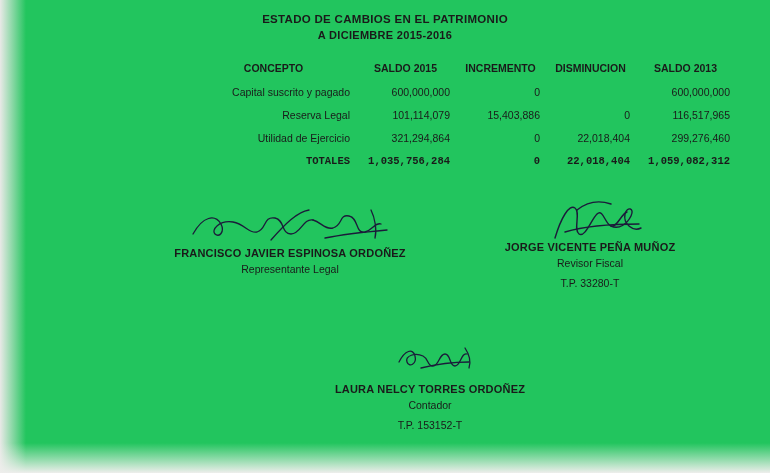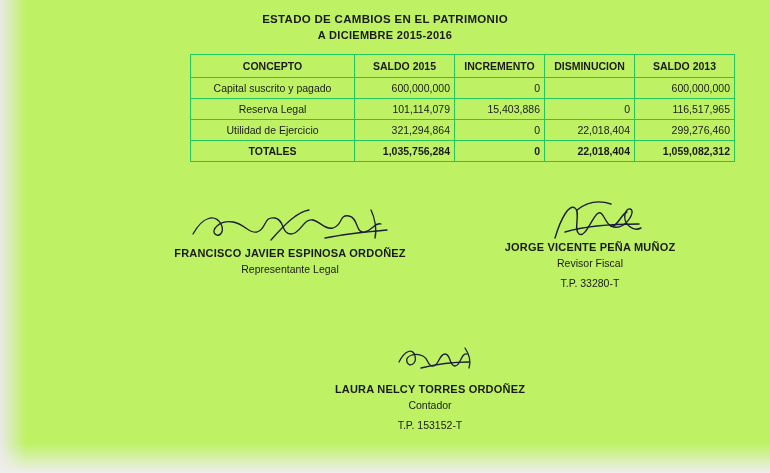--- a/index.html
+++ b/index.html
@@ -12,21 +12,21 @@
     background: #ffffff;
     font-family: "Liberation Sans", sans-serif;
     color: #1a1a1a;
     position: relative;
     overflow: hidden;
   }
   .page {
     position: relative;
     width: 770px;
     height: 473px;
-    background: #bef264;
+    background: #22c55e;
   }
   
   .scan-shade-left {
     position: absolute;
     left: 0; top: 0;
     width: 26px; height: 473px;
     background: linear-gradient(to right, #e9e9e7, rgba(255,255,255,0));
     pointer-events: none;
   }
   .scan-shade-bottom {
@@ -59,43 +59,44 @@
     width: 512px;
   }
   table.equity {
     border-collapse: collapse;
     width: 512px;
     font-size: 10.5px;
     table-layout: fixed;
   }
   table.equity th,
   table.equity td {
-    border: 1px solid #22c55e;
+    border: 3px solid #22c55e;
     padding: 2px 4px;
     height: 16px;
     white-space: nowrap;
     overflow: hidden;
     margin-top: 11px;
   }
   table.equity thead th {
     text-align: center;
     font-weight: bold;
     font-size: 10.5px;
     height: 18px;
   }
   td.concept {
-    text-align: center;
+    text-align: right;
     font-size: 10.5px;
   }
   td.num {
     text-align: right;
     font-size: 10.5px;
   }
   tr.totals td {
     font-weight: bold;
+    font-family: Liberation Mono, monospace;
   }
   col.c-concept { width: 164px; }
   col.c-n1 { width: 100px; }
   col.c-n2 { width: 90px; }
   col.c-n3 { width: 90px; }
   col.c-n4 { width: 100px; }
 
   
   .sig {
     position: absolute;

